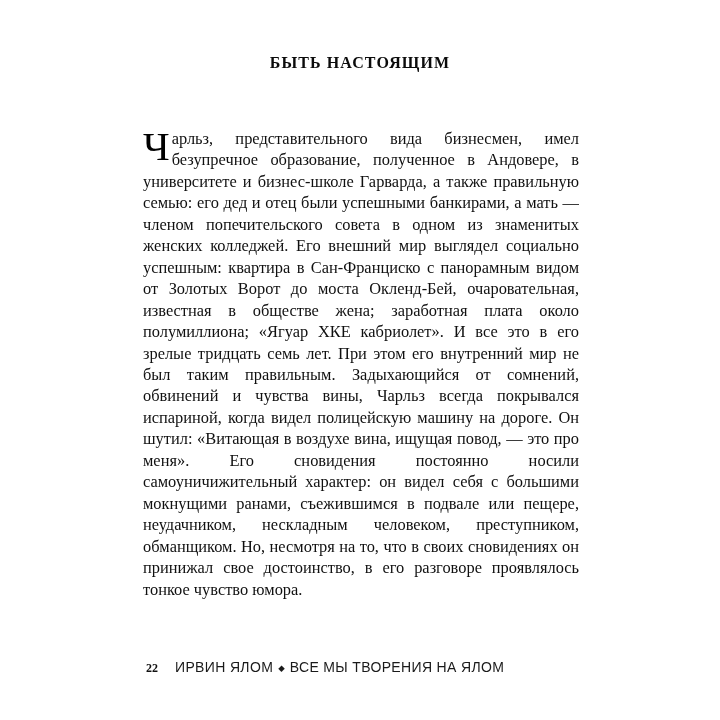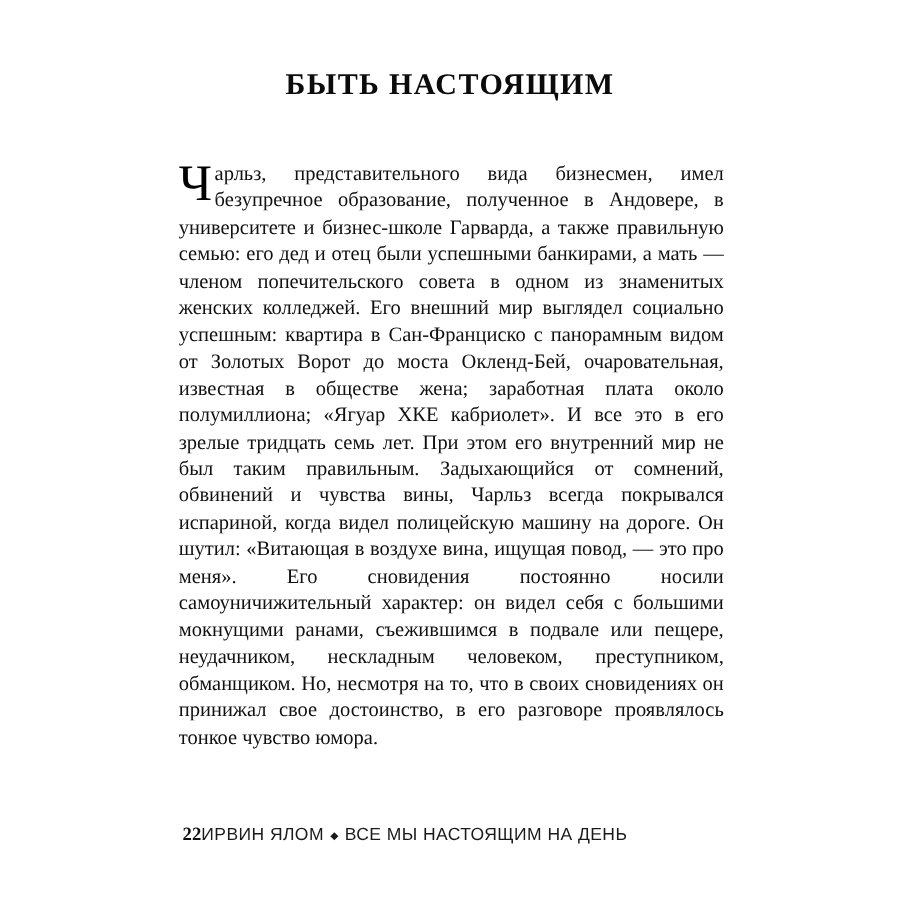--- a/index.html
+++ b/index.html
@@ -21,21 +21,21 @@
 
   
   .chapter-title {
     position: absolute;
     left: 0;
     right: 0;
     top: 38px;
     text-align: center;
     font-family: "Liberation Serif", "DejaVu Serif", serif;
     font-weight: bold;
-    font-size: 24px;
+    font-size: 16px;
     letter-spacing: 1.1px;
     line-height: 28px;
     color: #0b0b0b;
   }
 
   
   .body-block {
     position: absolute;
     left: 143px;
     top: 128px;
@@ -80,22 +80,23 @@
     position: absolute;
     left: 146px;
     top: 659px;
     display: flex;
     align-items: baseline;
     white-space: nowrap;
   }
 
   .folio {
     font-family: "Liberation Serif", "DejaVu Serif", serif;
-    font-size: 15px;
+    font-size: 12px;
     color: #111111;
+    margin-right: 17px;
     font-weight: bold;
   }
 
   .running-head {
     font-family: "Liberation Sans", "DejaVu Sans", sans-serif;
     font-size: 14px;
     letter-spacing: 0.35px;
     color: #1a1a1a;
   }
 
@@ -120,16 +121,16 @@
 
     <p class="para para-first"><span class="dropcap">Ч</span><span>арльз, представительного вида бизнесмен, имел безупречное образование, полученное в Андовере, в университете и бизнес-школе Гарварда, а также правильную семью: его дед и отец были успешными банкирами, а мать — членом попечительского совета в одном из знаменитых женских колледжей. Его внешний мир выглядел социально успешным: квартира в Сан-Франциско с панорамным видом от Золотых Ворот до моста Окленд-Бей, очаровательная, известная в обществе жена; заработная плата около полумиллиона; «Ягуар ХКЕ кабриолет». И все это в его зрелые тридцать семь лет. При этом его </span><span class="italic">внутренний</span><span> мир не был таким правильным. Задыхающийся от сомнений, обвинений и чувства вины, Чарльз всегда покрывался испариной, когда видел полицейскую машину на дороге. Он шутил: «Витающая в воздухе вина, ищущая повод, — это про меня». Его сновидения постоянно носили самоуничижительный характер: он видел себя с большими мокнущими ранами, съежившимся в подвале или пещере, неудачником, нескладным человеком, преступником, обманщиком. Но, несмотря на то, что в своих сновидениях он принижал свое достоинство, в его разговоре проявлялось тонкое чувство юмора.</span></p>
 
 
   </div>
 
   <div class="footer">
     <span class="folio">22</span>
     <span class="running-head">ИРВИН ЯЛОМ</span>
     <span class="footer-sep">◆</span>
-    <span class="running-head">ВСЕ МЫ НАСТОЯЩИМ НА ДЕНЬ</span>
+    <span class="running-head">ВСЕ МЫ ТВОРЕНИЯ НА ЯЛОМ</span>
   </div>
 
 </div>
 
 </body></html>

